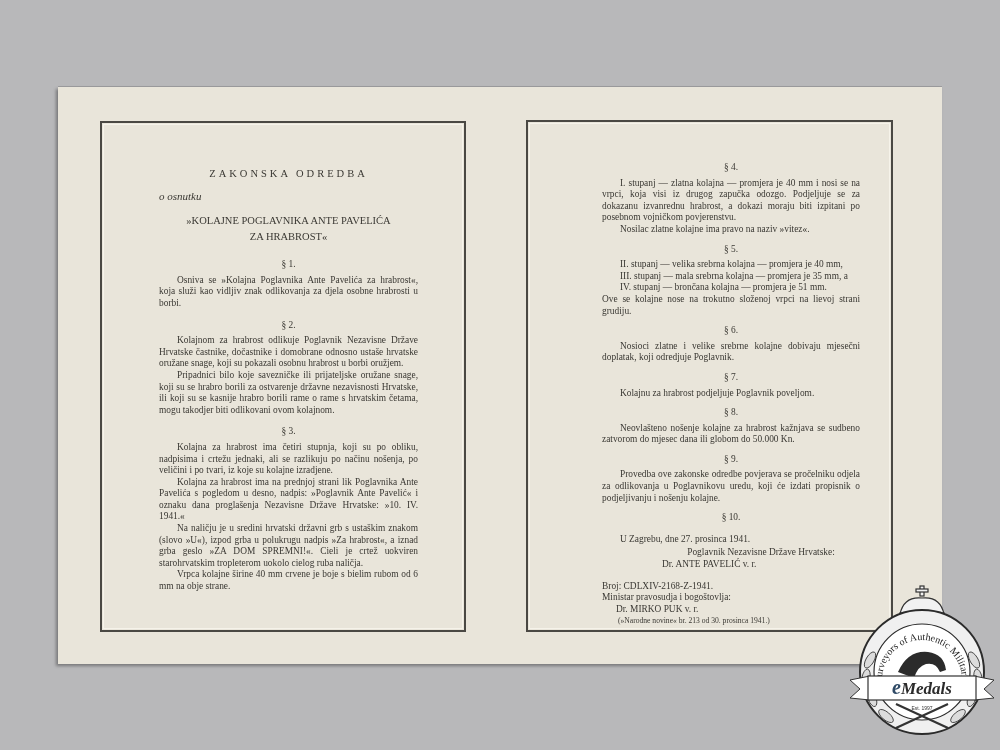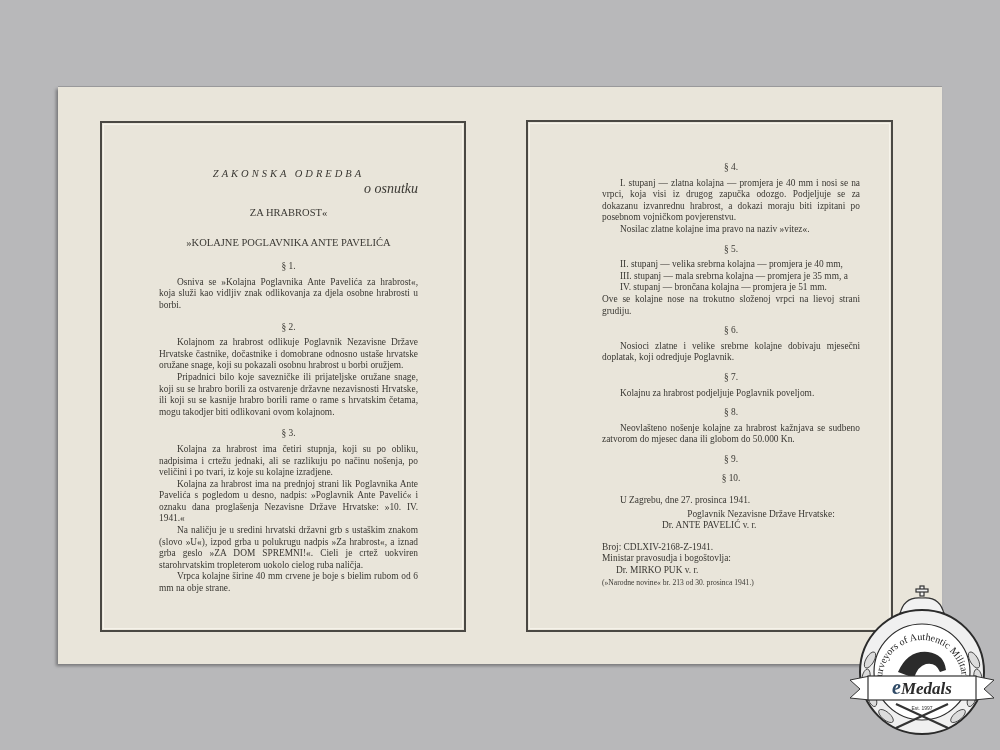--- a/index.html
+++ b/index.html
@@ -19,48 +19,48 @@
       box-sizing: border-box;
     }
     .frame.left { left: 100px; top: 121px; width: 366px; height: 511px; }
     .frame.right { left: 526px; top: 120px; width: 367px; height: 512px; }
     .col {
       position: absolute; color: #3a3833; font-size: 9.4px; line-height: 11.6px;
       text-align: justify;
     }
     .col.left { left: 159px; top: 168px; width: 259px; }
     .col.right { left: 602px; top: 162px; width: 258px; }
-    .title-it { font-style: italic; letter-spacing: 3px; font-size: 10.5px; margin-bottom: 3px; text-align: center; }
-    .sub-it { font-style: italic; font-size: 14px; text-align: right; margin-bottom: 11px; }
+    .title-it { letter-spacing: 3px; font-size: 10.5px; margin-bottom: 11px; text-align: center; }
+    .sub-it { font-style: italic; font-size: 11px; text-align: left; margin-bottom: 11px; }
     .caps { text-align: center; font-size: 10.5px; line-height: 16px; }
     .sec { text-align: center; margin: 10px 0 4px 0; }
     .col.right .sec { margin: 8px 0 4px 0; }
     p { margin: 0; }
     .ind { text-indent: 18px; }
     .sig { text-align: center; padding-left: 60px; }
     .sig2 { padding-left: 60px; text-align: left; }
     .foot { margin-top: 10px; text-align: left; }
     .foot .name { padding-left: 10px; }
-    .small { font-size: 7.6px; }
+    .small { font-size: 7.6px; margin-left: 16px; }
     .logo {
       position: absolute; left: 848px; top: 580px; width: 150px; height: 165px;
     }
   </style>
 </head>
 <body>
 
 <div class="paper"></div>
 <div class="frame left"></div>
 <div class="frame right"></div>
 
 <div class="col left">
   <div class="title-it">ZAKONSKA ODREDBA</div>
   <div class="sub-it">o osnutku</div>
+  <div class="caps">»KOLAJNE POGLAVNIKA ANTE PAVELIĆA</div>
   <div class="caps" style="margin-bottom:14px;">ZA HRABROST«</div>
-  <div class="caps">»KOLAJNE POGLAVNIKA ANTE PAVELIĆA</div>
 
   <div class="sec">§ 1.</div>
   <p class="ind">Osniva se »Kolajna Poglavnika Ante Pavelića za hrabrost«, koja služi kao vidljiv znak odlikovanja za djela osobne hrabrosti u borbi.</p>
 
   <div class="sec">§ 2.</div>
   <p class="ind">Kolajnom za hrabrost odlikuje Poglavnik Nezavisne Države Hrvatske častnike, dočastnike i domobrane odnosno ustaše hrvatske oružane snage, koji su pokazali osobnu hrabrost u borbi oružjem.</p>
   <p class="ind">Pripadnici bilo koje savezničke ili prijateljske oružane snage, koji su se hrabro borili za ostvarenje državne nezavisnosti Hrvatske, ili koji su se kasnije hrabro borili rame o rame s hrvatskim četama, mogu takodjer biti odlikovani ovom kolajnom.</p>
 
   <div class="sec">§ 3.</div>
   <p class="ind">Kolajna za hrabrost ima četiri stupnja, koji su po obliku, nadpisima i crtežu jednaki, ali se razlikuju po načinu nošenja, po veličini i po tvari, iz koje su kolajne izradjene.</p>
@@ -83,20 +83,21 @@
   <div class="sec">§ 6.</div>
   <p class="ind">Nosioci zlatne i velike srebrne kolajne dobivaju mjesečni doplatak, koji odredjuje Poglavnik.</p>
 
   <div class="sec">§ 7.</div>
   <p class="ind">Kolajnu za hrabrost podjeljuje Poglavnik poveljom.</p>
 
   <div class="sec">§ 8.</div>
   <p class="ind">Neovlašteno nošenje kolajne za hrabrost kažnjava se sudbeno zatvorom do mjesec dana ili globom do 50.000 Kn.</p>
 
   <div class="sec">§ 9.</div>
+  <p class="ind">Provedba ove zakonske odredbe povjerava se pročelniku odjela za odlikovanja u Poglavnikovu uredu, koji će izdati propisnik o podjeljivanju i nošenju kolajne.</p>
 
   <div class="sec">§ 10.</div>
 
   <p class="ind" style="margin-top:10px">U Zagrebu, dne 27. prosinca 1941.</p>
   <div class="sig" style="margin-top:2px">Poglavnik Nezavisne Države Hrvatske:</div>
   <div class="sig2">Dr. ANTE PAVELIĆ v. r.</div>
 
   <div class="foot">
     <div>Broj: CDLXIV-2168-Z-1941.</div>
     <div>Ministar pravosudja i bogoštovlja:</div>

